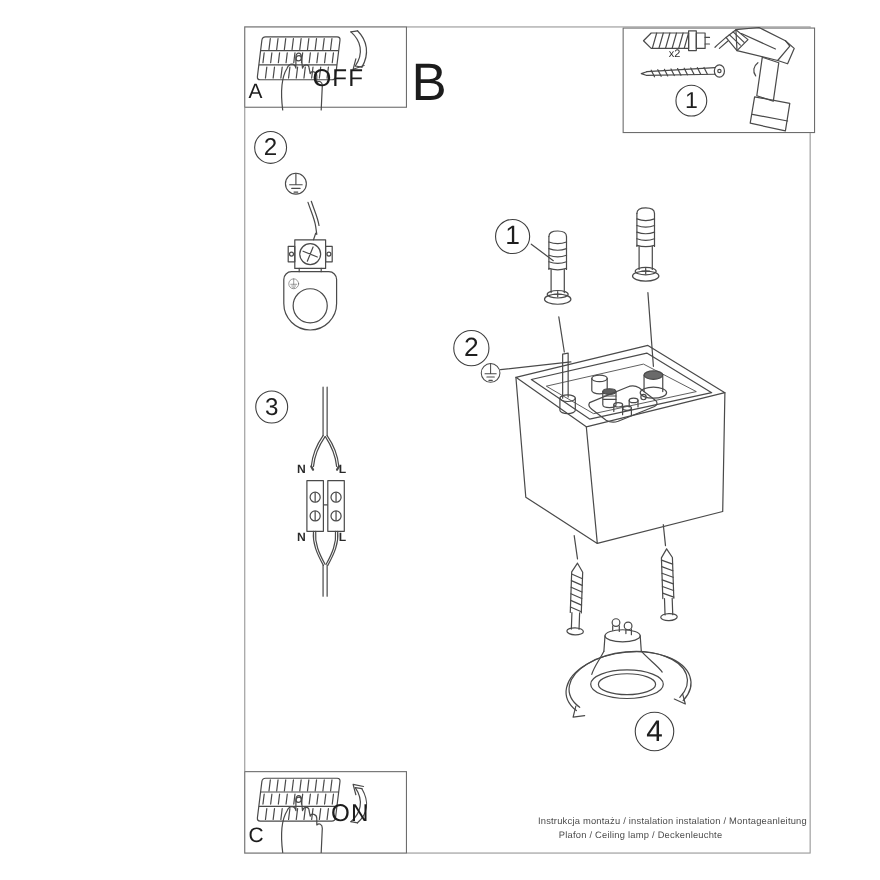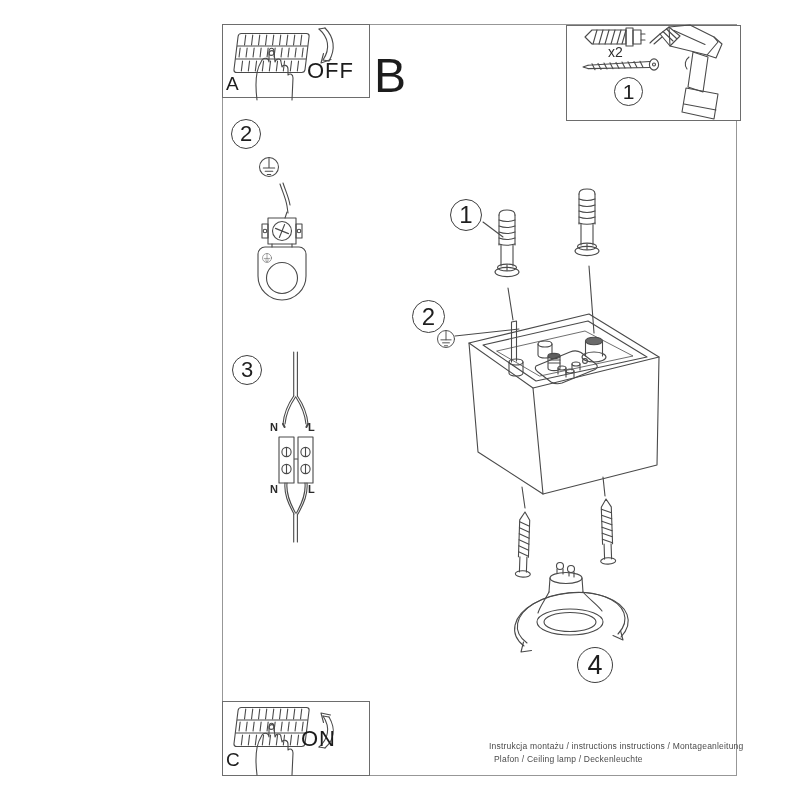--- a/index.html
+++ b/index.html
@@ -9,21 +9,21 @@
   .outer{position:absolute;left:222px;top:24px;width:515px;height:752px;border:1px solid #979797;background:transparent}
   .panel{position:absolute;background:#fff;border:1px solid #6d6d6d}
   .panel-a{left:222px;top:24px;width:148px;height:74px}
   .parts-box{left:566px;top:25px;width:175px;height:96px}
   .panel-c{left:222px;top:701px;width:148px;height:75px}
   svg.art{position:absolute;left:0;top:0;width:800px;height:800px}
   .t{position:absolute;line-height:1;white-space:nowrap}
   .lab{font-size:19px}
   .big-b{font-size:48px;letter-spacing:-1px}
   .state{font-size:22px;letter-spacing:1px}
-  .qty{font-size:14px;color:#2e2e2e}
+  .qty{font-size:10px;color:#2e2e2e}
   .nl{font-size:11px;font-weight:bold;color:#2a2a2a}
   .foot{font-size:8.5px;color:#4b4b4b;letter-spacing:.2px}
   .badge{position:absolute;border:1.4px solid #3f3f3f;border-radius:50%;background:#fff;
          display:flex;align-items:center;justify-content:center;color:#1f1f1f}
   .b-parts{left:614px;top:77px;width:29px;height:29px;font-size:21px}
   .b-left2{left:231px;top:119px;width:30px;height:30px;font-size:22px}
   .b-left3{left:232px;top:355px;width:30px;height:30px;font-size:22px}
   .b-main1{left:450px;top:199px;width:32px;height:32px;font-size:24px}
   .b-main2{left:412px;top:300px;width:33px;height:33px;font-size:24px}
   .b-main4{left:577px;top:647px;width:36px;height:36px;font-size:27px}
@@ -244,34 +244,34 @@
       <g>
         <path d="M319,747 C328,739 331,728 323,716"></path>
         <path d="M325,748 C334,740 336,729 329,717"></path>
         <path d="M319,747 L325,748 M323,716 L329,717"></path>
         <path d="M321,713 L323.5,722.5 M321,713 L330.5,715"></path>
       </g>
     </g>
   </svg>
 
   <span class="t lab" style="left:226px;top:74px">A</span>
-  <span class="t state" style="left:307px;top:60px">OFF</span>
+  <span class="t state" style="left:284px;top:60px">OFF</span>
   <span class="t big-b" style="left:374px;top:52px">B</span>
   <span class="t qty" style="left:608px;top:45px">x2</span>
 
   <span class="t nl" style="left:270px;top:422px">N</span>
   <span class="t nl" style="left:308px;top:422px">L</span>
   <span class="t nl" style="left:270px;top:484px">N</span>
   <span class="t nl" style="left:308px;top:484px">L</span>
 
   <span class="t lab" style="left:226px;top:750px">C</span>
   <span class="t state" style="left:301px;top:728px">ON</span>
 
-  <span class="t foot" style="left:489px;top:742px">Instrukcja montażu / instructions instructions / Montageanleitung</span>
-  <span class="t foot" style="left:494px;top:755px">Plafon / Ceiling lamp / Deckenleuchte</span>
+  <span class="t foot" style="left:489px;top:742px">Instrukcja montażu / instalation instalation / Montageanleitung</span>
+  <span class="t foot" style="left:508px;top:755px">Plafon / Ceiling lamp / Deckenleuchte</span>
 
   <div class="badge b-parts">1</div>
   <div class="badge b-left2">2</div>
   <div class="badge b-left3">3</div>
   <div class="badge b-main1">1</div>
   <div class="badge b-main2">2</div>
   <div class="badge b-main4">4</div>
 
 </div>
 

